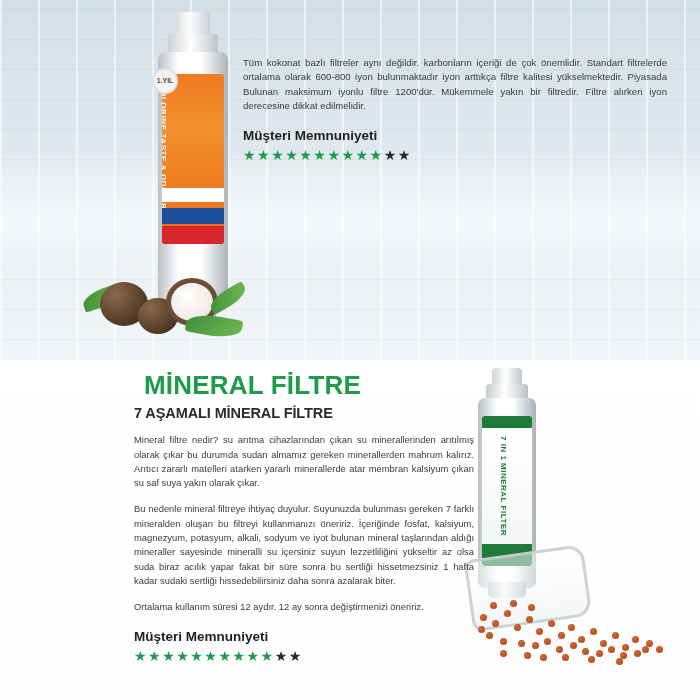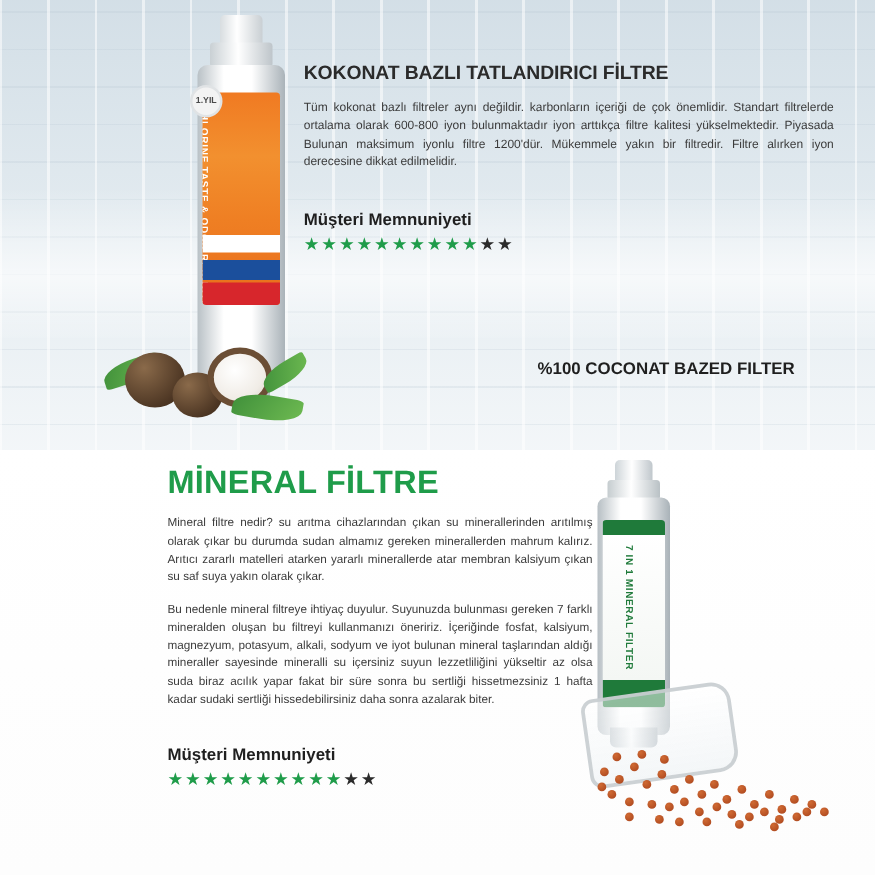--- a/index.html
+++ b/index.html
@@ -127,31 +127,31 @@
   .bead { position:absolute; width: 7px; height: 7px; border-radius:50%;
     background: radial-gradient(circle at 35% 30%, #d06a33, #a8431c); }
 
   
   .content-top { position:absolute; left: 243px; top: 44px; width: 424px; }
   .content-bot { position:absolute; left: 134px; top: 372px; width: 340px; }
 
   h1.title {
     color: #1f9c4a; font-size: 27px; font-weight: bold; letter-spacing: .2px; line-height: 1.05;
   }
-  h1.title.mineral { font-size: 26px; }
+  h1.title.mineral { font-size: 26px; margin-left: 10px; }
   h2.subtitle {
     color: #2b2b2b; font-size: 15.5px; font-weight: bold; margin-top: 6px; letter-spacing: -.1px;
   }
   h2.subtitle.small { font-size: 14.5px; }
   p.body {
     color: #3b3b3b; font-size: 9.6px; line-height: 1.5; margin-top: 12px; text-align: justify;
   }
   .content-bot p.body { font-size: 9.4px; line-height: 1.52; }
   .sat-label {
-    color: #1f1f1f; font-size: 13.5px; font-weight: bold; margin-top: 30px;
+    color: #1f1f1f; font-size: 13.5px; font-weight: bold; margin-top: 14px;
   }
   .stars { margin-top: 4px; font-size: 14px; letter-spacing: 1.5px; color:#1f9c4a; white-space: nowrap; }
   .stars .dim { color: #2b2b2b; }
   .coconut-claim {
     position:absolute; left: 430px; top: 286px; width: 240px;
     color:#1f1f1f; font-size: 13.5px; font-weight: bold; line-height: 1.35;
   }
 </style>
 </head>
 <body>
@@ -177,27 +177,25 @@
   <div class="coconut-group">
     <div class="leaf l1"></div>
     <div class="coco c1"></div>
     <div class="coco c2"></div>
     <div class="coco-white"></div>
     <div class="leaf l2"></div>
     <div class="leaf l3"></div>
   </div>
 
   <div class="content-top">
-    <h2 class="subtitle">KOKONAT BAZLI TATLANDIRICI FİLTRE</h2>
     <p class="body">Tüm kokonat bazlı filtreler aynı değildir. karbonların içeriği de çok önemlidir. Standart  filtrelerde ortalama olarak 600-800 iyon bulunmaktadır iyon arttıkça filtre kalitesi yükselmektedir. Piyasada Bulunan maksimum iyonlu filtre 1200'dür. Mükemmele yakın bir filtredir. Filtre alırken iyon derecesine dikkat edilmelidir.</p>
     <div class="sat-label">Müşteri Memnuniyeti</div>
     <div class="stars"><span>★</span><span>★</span><span>★</span><span>★</span><span>★</span><span>★</span><span>★</span><span>★</span><span>★</span><span>★</span><span class="dim">★</span><span class="dim">★</span></div>
   </div>
 
-  <div class="coconut-claim">%100 COCONAT BAZED FILTER</div>
 
   <div class="cartridge-bot">
     <div class="cb-cap"></div>
     <div class="cb-neck"></div>
     <div class="cb-body"></div>
     <div class="cb-label">
       <div class="ltext">7 IN 1 MINERAL FILTER</div>
       <div class="brand">H-MAX</div>
     </div>
     <div class="cb-bottom-cap"></div>
@@ -242,18 +240,20 @@
       <div class="bead" style="left:30px; top:70px;"></div>
       <div class="bead" style="left:54px; top:72px;"></div>
       <div class="bead" style="left:70px; top:74px;"></div>
       <div class="bead" style="left:92px; top:74px;"></div>
       <div class="bead" style="left:118px; top:76px;"></div>
       <div class="bead" style="left:146px; top:78px;"></div>
     </div>
 
   <div class="content-bot">
     <h1 class="title mineral">MİNERAL FİLTRE</h1>
+    <h2 class="subtitle small">7 AŞAMALI MİNERAL FİLTRE</h2>
     <p class="body">Mineral filtre nedir? su arıtma cihazlarından çıkan su minerallerinden arıtılmış olarak çıkar bu durumda sudan almamız gereken minerallerden mahrum kalırız. Arıtıcı zararlı matelleri atarken yararlı minerallerde atar membran kalsiyum çıkan su saf suya yakın olarak çıkar.</p>
     <p class="body">Bu nedenle mineral filtreye ihtiyaç duyulur. Suyunuzda bulunması gereken 7 farklı mineralden oluşan bu filtreyi kullanmanızı öneririz. İçeriğinde fosfat, kalsiyum, magnezyum, potasyum, alkali, sodyum ve iyot bulunan mineral taşlarından aldığı mineraller sayesinde mineralli su içersiniz suyun lezzetliliğini yükseltir az olsa suda biraz acılık yapar fakat bir süre sonra bu sertliği hissetmezsiniz 1 hafta kadar sudaki sertliği hissedebilirsiniz daha sonra azalarak biter.</p>
+    <p class="body">Ortalama kullanım süresi 12 aydır. 12 ay sonra değiştirmenizi öneririz.</p>
     <div class="sat-label">Müşteri Memnuniyeti</div>
     <div class="stars"><span>★</span><span>★</span><span>★</span><span>★</span><span>★</span><span>★</span><span>★</span><span>★</span><span>★</span><span>★</span><span class="dim">★</span><span class="dim">★</span></div>
   </div>
 </div>
 
 </body></html>

